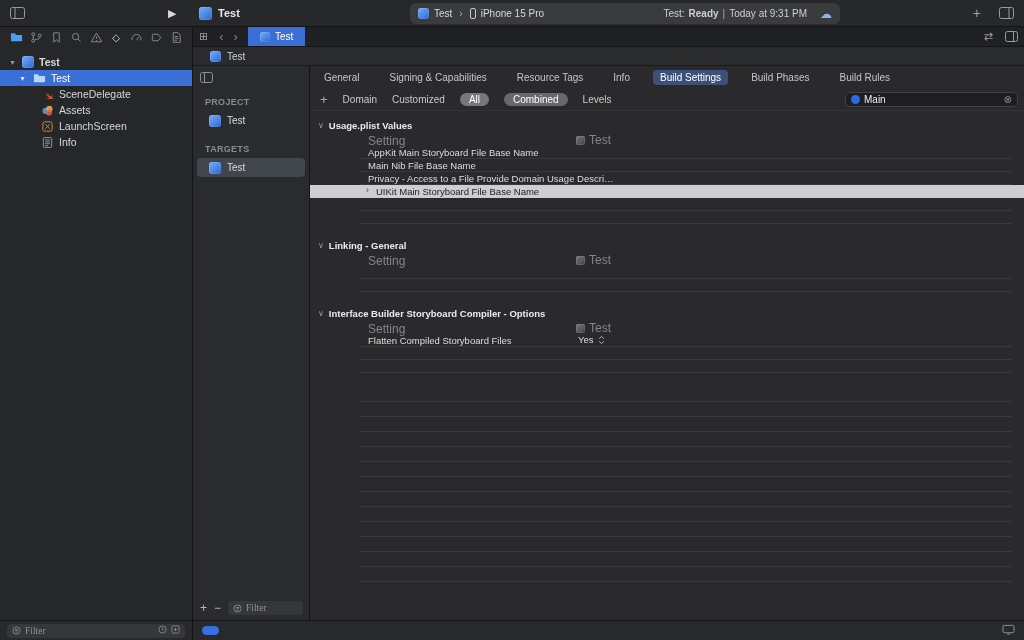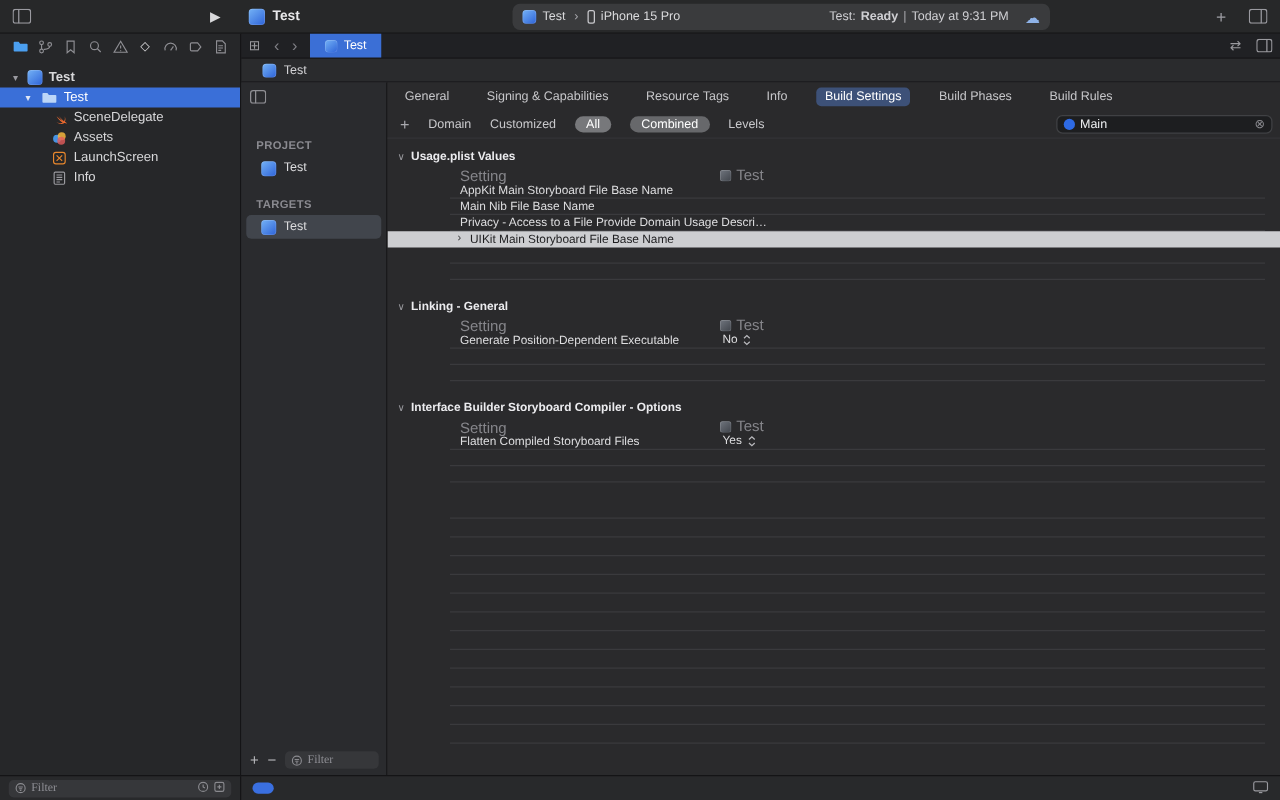--- a/index.html
+++ b/index.html
@@ -46,21 +46,21 @@
   
   .appicon{display:inline-block;border-radius:3px;background:linear-gradient(140deg,#74b2f6,#2e63d8);box-shadow:inset 0 0 0 .5px rgba(255,255,255,.22);flex:none}
   .sz13{width:13px;height:13px}.sz12{width:12px;height:12px}.sz11{width:11px;height:11px}.sz10{width:10px;height:10px}
   .sz9{width:9px;height:9px;border-radius:2px}
   .appicon.dark{background:linear-gradient(140deg,#70757e,#40444b)}
 
   
   .projpane{position:absolute;left:193px;top:66px;width:117px;bottom:20px;background:#2a2b2e;border-right:1px solid #141416}
   .pp-toggle{position:absolute;left:7px;top:6px}
   .pp-head{color:#8a8a90;font-weight:bold;font-size:9px;margin:14px 0 4px 12px;letter-spacing:.3px}
-  .pp-sec.first .pp-head{margin-top:45px}
+  .pp-sec.first .pp-head{margin-top:31px}
   .pp-row{height:19px;display:flex;align-items:center;gap:6px;padding-left:12px;margin:0 4px;border-radius:4px;color:#dcdcde}
   .pp-row.sel{background:#41454c}
   .pp-bottom{position:absolute;left:7px;right:6px;bottom:5px;display:flex;align-items:center;gap:7px;color:#b9b9bd;font-size:12px}
 
   .filterfield{flex:1;height:14px;background:#36373a;border-radius:4px;display:flex;align-items:center;gap:4px;padding:0 5px;color:#8f8f95;min-width:0}
   .filterfield input{flex:1;min-width:0;background:transparent;border:0;outline:0;color:#ddd;font-size:9.5px;font-family:Liberation Serif, serif}
   .filterfield input::placeholder{color:#8f8f95}
 
   
   .editor{position:absolute;left:310px;right:0;top:66px;bottom:20px;background:#2a2a2c}
@@ -362,29 +362,20 @@
           <span class="sec-chev">∨</span>
           <span>Linking - General</span>
         </div>
         <div class="colhead">
           <span class="c1">Setting</span>
           <span class="c2">
             <span class="appicon sz9 dark"></span>
             <span>Test</span>
           </span>
         </div>
-        <div class="row">
-          <span class="name">Generate Position-Dependent Executable</span>
-          <span class="value">
-            <span>No</span>
-            <svg width="7" height="10" viewBox="0 0 7 10">
-              <path d="M1.2 3.6 3.5 1.4l2.3 2.2M1.2 6.4 3.5 8.6l2.3-2.2" fill="none" stroke="#b9b9bd"></path>
-            </svg>
-          </span>
-        </div>
         <div class="row"></div>
         <div class="row"></div>
       </div>
       <div class="section">
         <div class="sec-header">
           <span class="sec-chev">∨</span>
           <span>Interface Builder Storyboard Compiler - Options</span>
         </div>
         <div class="colhead">
           <span class="c1">Setting</span>

